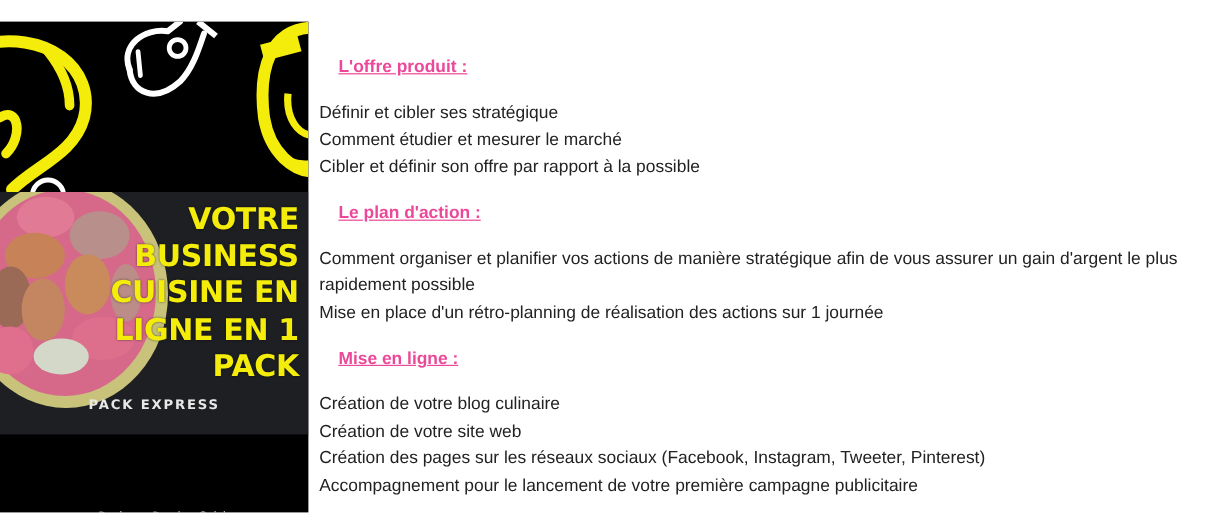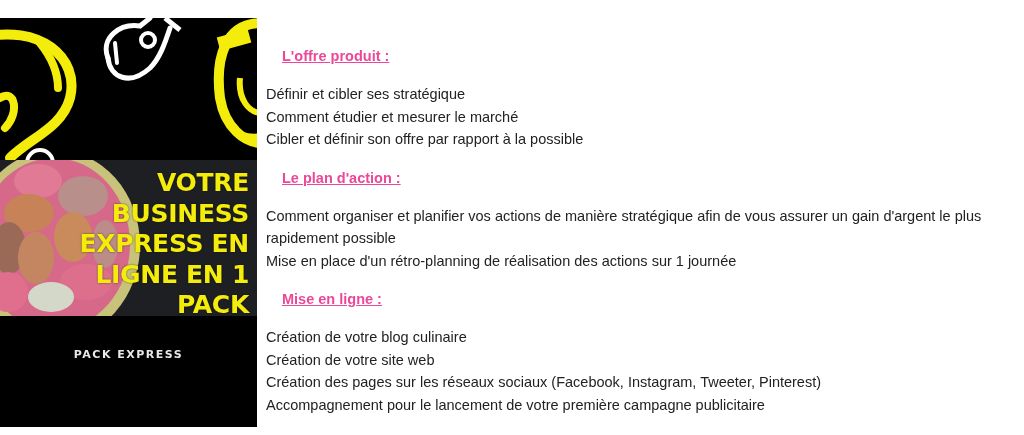--- a/index.html
+++ b/index.html
@@ -1,19 +1,19 @@
 <!DOCTYPE html>
 <html><head>
   <meta charset="utf-8">
   <style>
     html, body { margin:0; padding:0; background:#ffffff; }
     body { width:1024px; height:435px; position:relative; overflow:hidden; font-family:"Liberation Sans", sans-serif; }
     .promo { position:absolute; left:0; top:18px; width:257px; height:409px; background:#000; overflow:hidden; }
     .bulbs { position:absolute; left:0; top:0; width:257px; height:145px; }
-    .photo { position:absolute; left:0; top:142px; width:257px; height:156px; background:#1d1f22; overflow:hidden; }
+    .photo { position:absolute; left:0; top:142px; width:257px; height:202px; background:#1d1f22; overflow:hidden; }
     .bowl { position:absolute; left:-30px; top:-10px; width:170px; height:190px; border-radius:50%; background:#c8c27a; }
     .bowl-inner { position:absolute; left:-22px; top:-2px; width:152px; height:172px; border-radius:50%; background:#d6698a; }
     .macaron { position:absolute; border-radius:50%; }
     .headline { position:absolute; right:8px; top:8px; text-align:right; color:#f4ec0a; font-family:"DejaVu Sans", sans-serif; font-weight:bold; font-size:25px; line-height:30.5px; letter-spacing:-0.3px; text-shadow:0 0 2px rgba(0,0,0,0.6); }
     .pack { position:absolute; left:0; width:257px; text-align:center; color:#e8e8e8; font-family:"DejaVu Sans", sans-serif; font-weight:bold; font-size:11px; letter-spacing:1.5px; }
     .brand { position:absolute; left:0; width:282px; text-align:center; color:#fff; font-family:"DejaVu Sans", sans-serif; font-weight:normal; font-size:9.5px;margin-top:24px; }
     .content { position:absolute; left:266px; top:29px; width:758px; color:#222; font-size:14.5px; line-height:22.5px; }
     .content h3 { margin:16px; font-size:14.5px; font-weight:bold; text-decoration:underline; color:#ec4899; line-height:22px; }
     .content .lines { margin:10px 0 12px 0; }
     .content .line { display:block; }
@@ -51,27 +51,27 @@
     <div class="macaron" style="left:54px;top:52px;width:38px;height:50px;background:#c98a5c;"></div>
     <div class="macaron" style="left:-8px;top:62px;width:34px;height:52px;background:#9b6a56;"></div>
     <div class="macaron" style="left:18px;top:72px;width:36px;height:52px;background:#c48660;"></div>
     <div class="macaron" style="left:92px;top:60px;width:26px;height:48px;background:#bb8c88;"></div>
     <div class="macaron" style="left:60px;top:104px;width:52px;height:36px;background:#de6f8c;"></div>
     <div class="macaron" style="left:28px;top:122px;width:46px;height:30px;background:#d3d8c9;"></div>
     <div class="macaron" style="left:-12px;top:112px;width:40px;height:40px;background:#e06f8e;"></div>
     <div class="headline">
       <div>VOTRE</div>
       <div>BUSINESS</div>
-      <div>EXPRESS EN</div>
+      <div>CUISINE EN</div>
       <div>LIGNE EN 1</div>
       <div>PACK</div>
     </div>
   </div>
 
-  <div class="pack" style="top:330px;">PACK EXPRESS</div>
+  <div class="pack" style="top:313px;">PACK EXPRESS</div>
   <div class="brand" style="top:383px;">Business Passion Cuisine</div>
 </div>
 
 <div class="content">
   <h3>L'offre produit :</h3>
   <div class="lines">
     <span class="line">Définir et cibler ses stratégique</span>
     <span class="line">Comment étudier et mesurer le marché</span>
     <span class="line">Cibler et définir son offre par rapport à la possible</span>
   </div>

